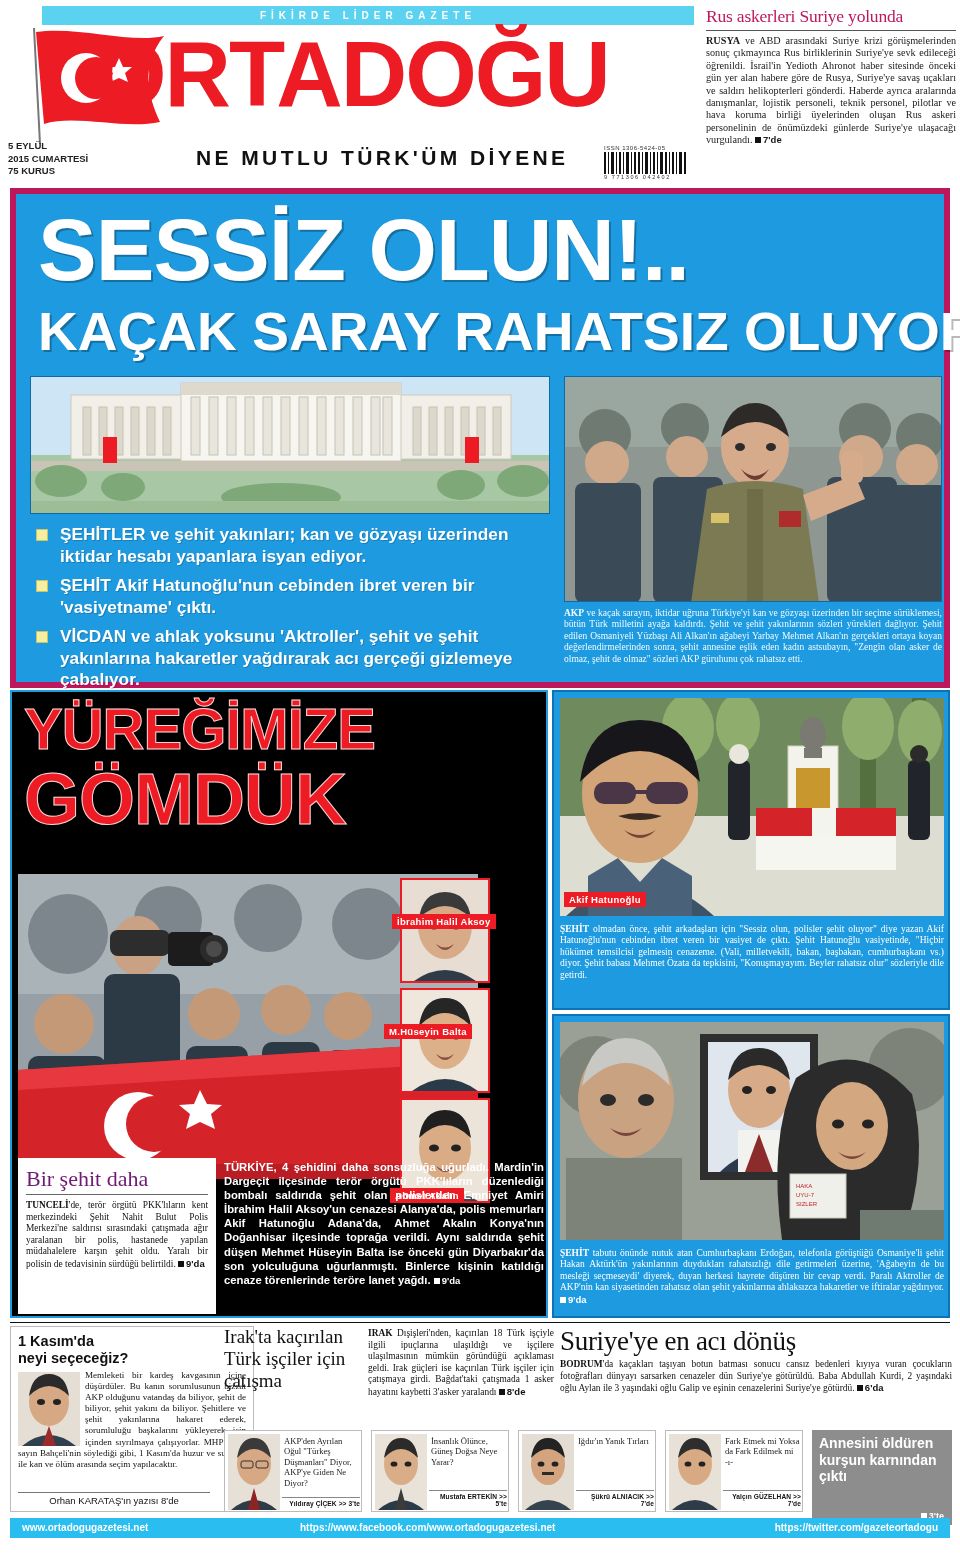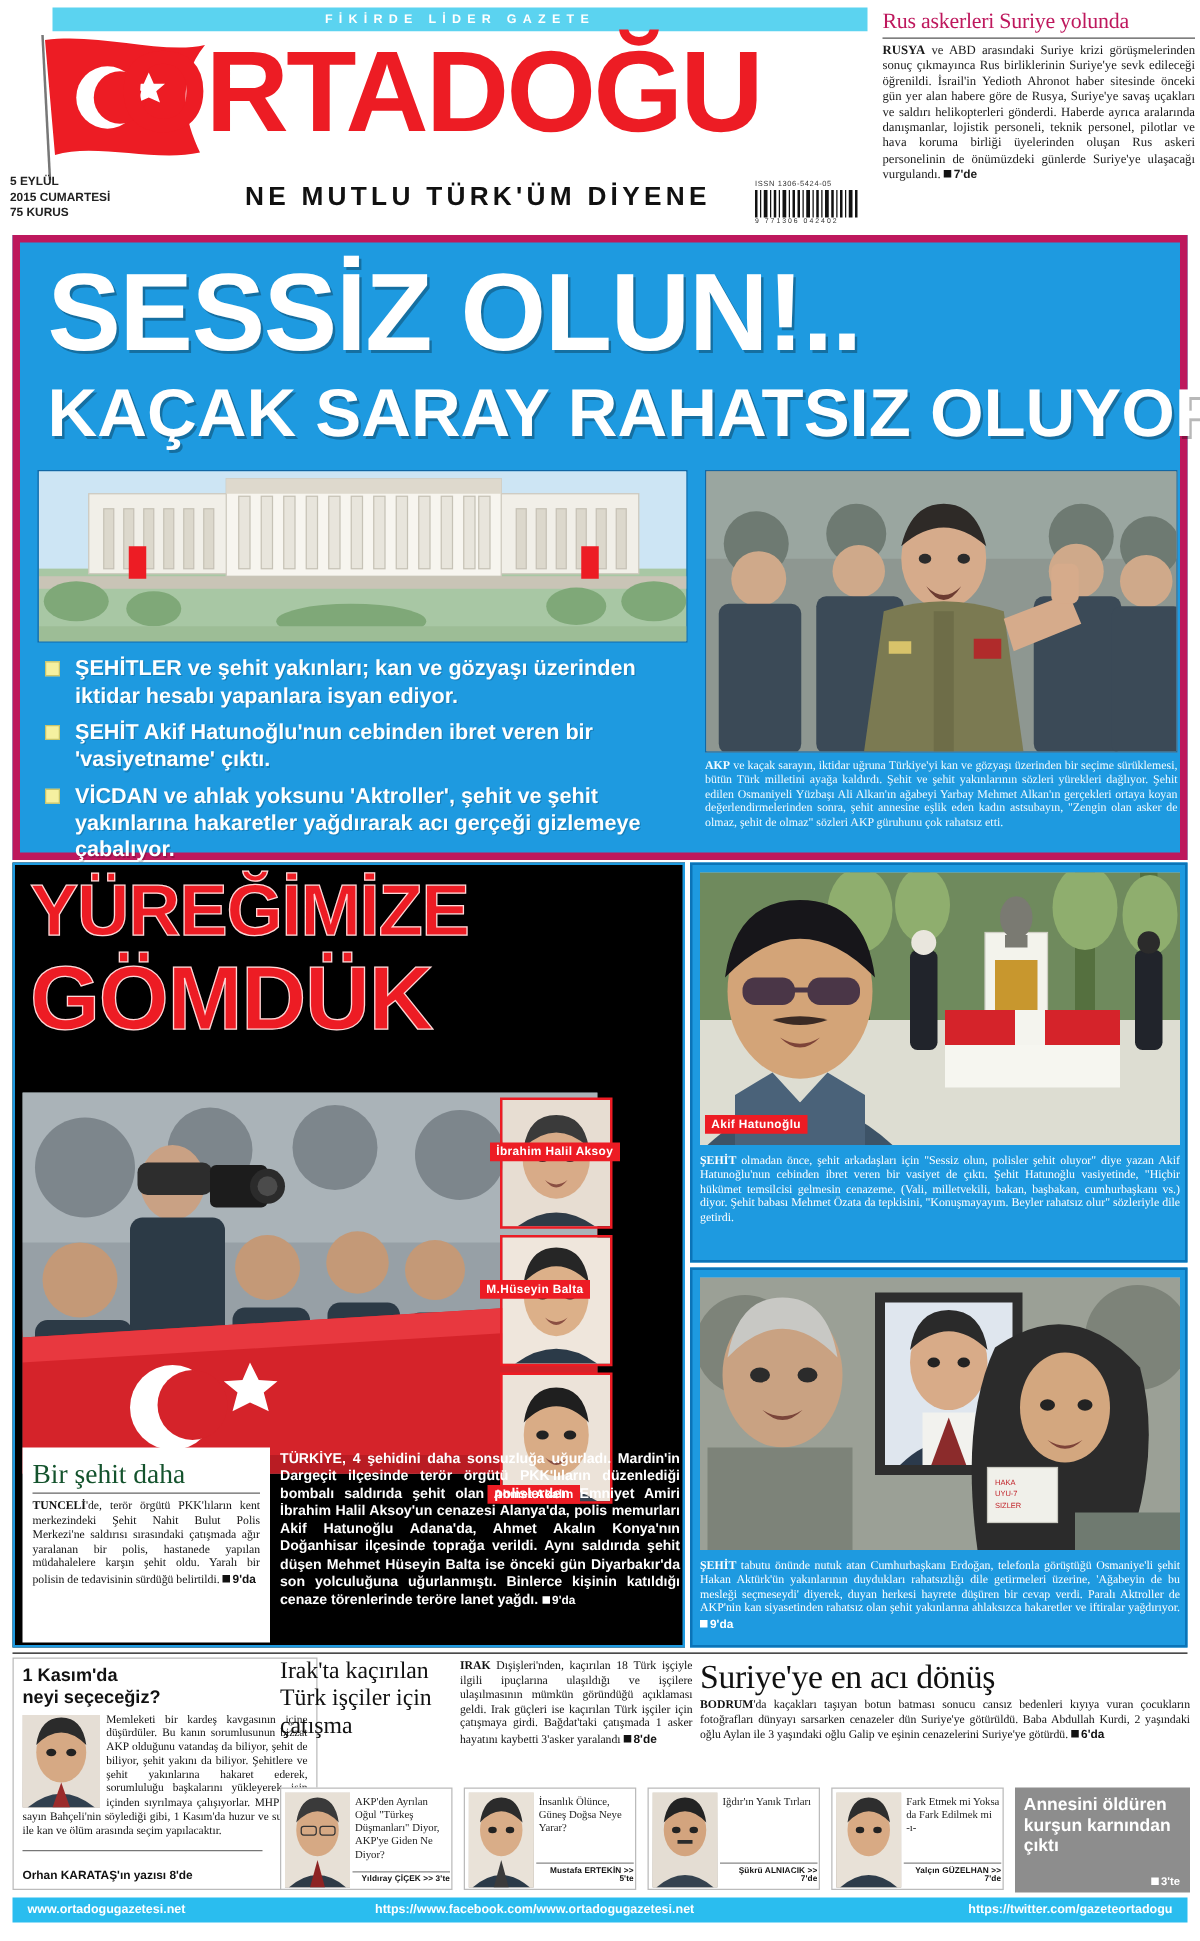--- a/index.html
+++ b/index.html
@@ -147,21 +147,21 @@
   .pname {
     position:absolute; font-family:"Liberation Sans", sans-serif;
     font-weight:bold; font-size:9.5px; color:#fff; background:#ED1C24;
     padding:2px 5px; white-space:nowrap; letter-spacing:0.3px;
   }
   .bsd-box {
     position:absolute; left:6px; top:466px; width:198px; height:156px;
     background:#ffffff; padding:8px 8px 6px 8px;
   }
   .bsd-title {
-    font-family:"Liberation Serif", serif; font-size:22px; color:#14532d;
+    font-family:"Liberation Serif", serif; font-size:22px; color:#701a75;
     line-height:25px; margin-bottom:3px;
   }
   .bsd-rule { height:1px; background:#666; margin:3px 0 5px 0; }
   .bsd-body {
     font-family:"Liberation Serif", serif; font-size:9.4px;
     line-height:11.6px; color:#111; text-align:justify;
   }
   .turkiye-block {
     position:absolute; left:212px; top:468px; width:320px;
     font-family:"Liberation Sans", sans-serif; font-weight:bold;
@@ -216,22 +216,22 @@
   .kt-body {
     font-family:"Liberation Serif", serif; font-size:9.1px;
     line-height:11.1px; color:#111; text-align:justify; margin-top:3px;
   }
   .kt-face {
     float:left; width:62px; height:74px; margin:2px 5px 1px 0;
     background:linear-gradient(#dcd5cd,#b9aea3);
   }
   .kt-sig {
     position:absolute; left:7px; bottom:5px; width:192px;
-    border-top:1px solid #777; padding-top:14px; text-align:left;
-    font-family:"Liberation Sans", sans-serif; font-weight:bold;
+    border-top:1px solid #777; padding-top:2px; text-align:center;
+    font-family:"Liberation Sans", sans-serif; font-weight:normal;
     font-size:9.5px; color:#111;
   }
 
   .col-irak { position:absolute; left:224px; top:1326px; width:330px; height:98px; }
   .irak-head {
     position:absolute; left:0; top:0; width:138px;
     font-family:"Liberation Serif", serif; font-size:19px;
     line-height:22px; color:#111;
   }
   .irak-body {
@@ -269,21 +269,21 @@
     font-family:"Liberation Serif", serif; font-size:8.6px;
     line-height:10.4px; color:#222;
   }
   .cbox .cauth {
     position:absolute; left:57px; bottom:4px; width:78px;
     border-top:1px solid #888; padding-top:2px;
     font-family:"Liberation Sans", sans-serif; font-weight:bold;
     font-size:6.6px; color:#111; text-align:right; letter-spacing:0.1px;
   }
   .greybox {
-    position:absolute; left:812px; top:1430px; width:140px; height:84px;
+    position:absolute; left:812px; top:1430px; width:140px; height:95px;
     background:#8d8d8d; padding:5px 7px;
   }
   .gb-title {
     font-family:"Liberation Sans", sans-serif; font-weight:bold;
     font-size:14px; line-height:16.5px; color:#ffffff;
   }
   .gb-pg {
     position:absolute; right:8px; bottom:4px; color:#fff;
     font-family:"Liberation Sans", sans-serif; font-weight:bold; font-size:9px;
   }

